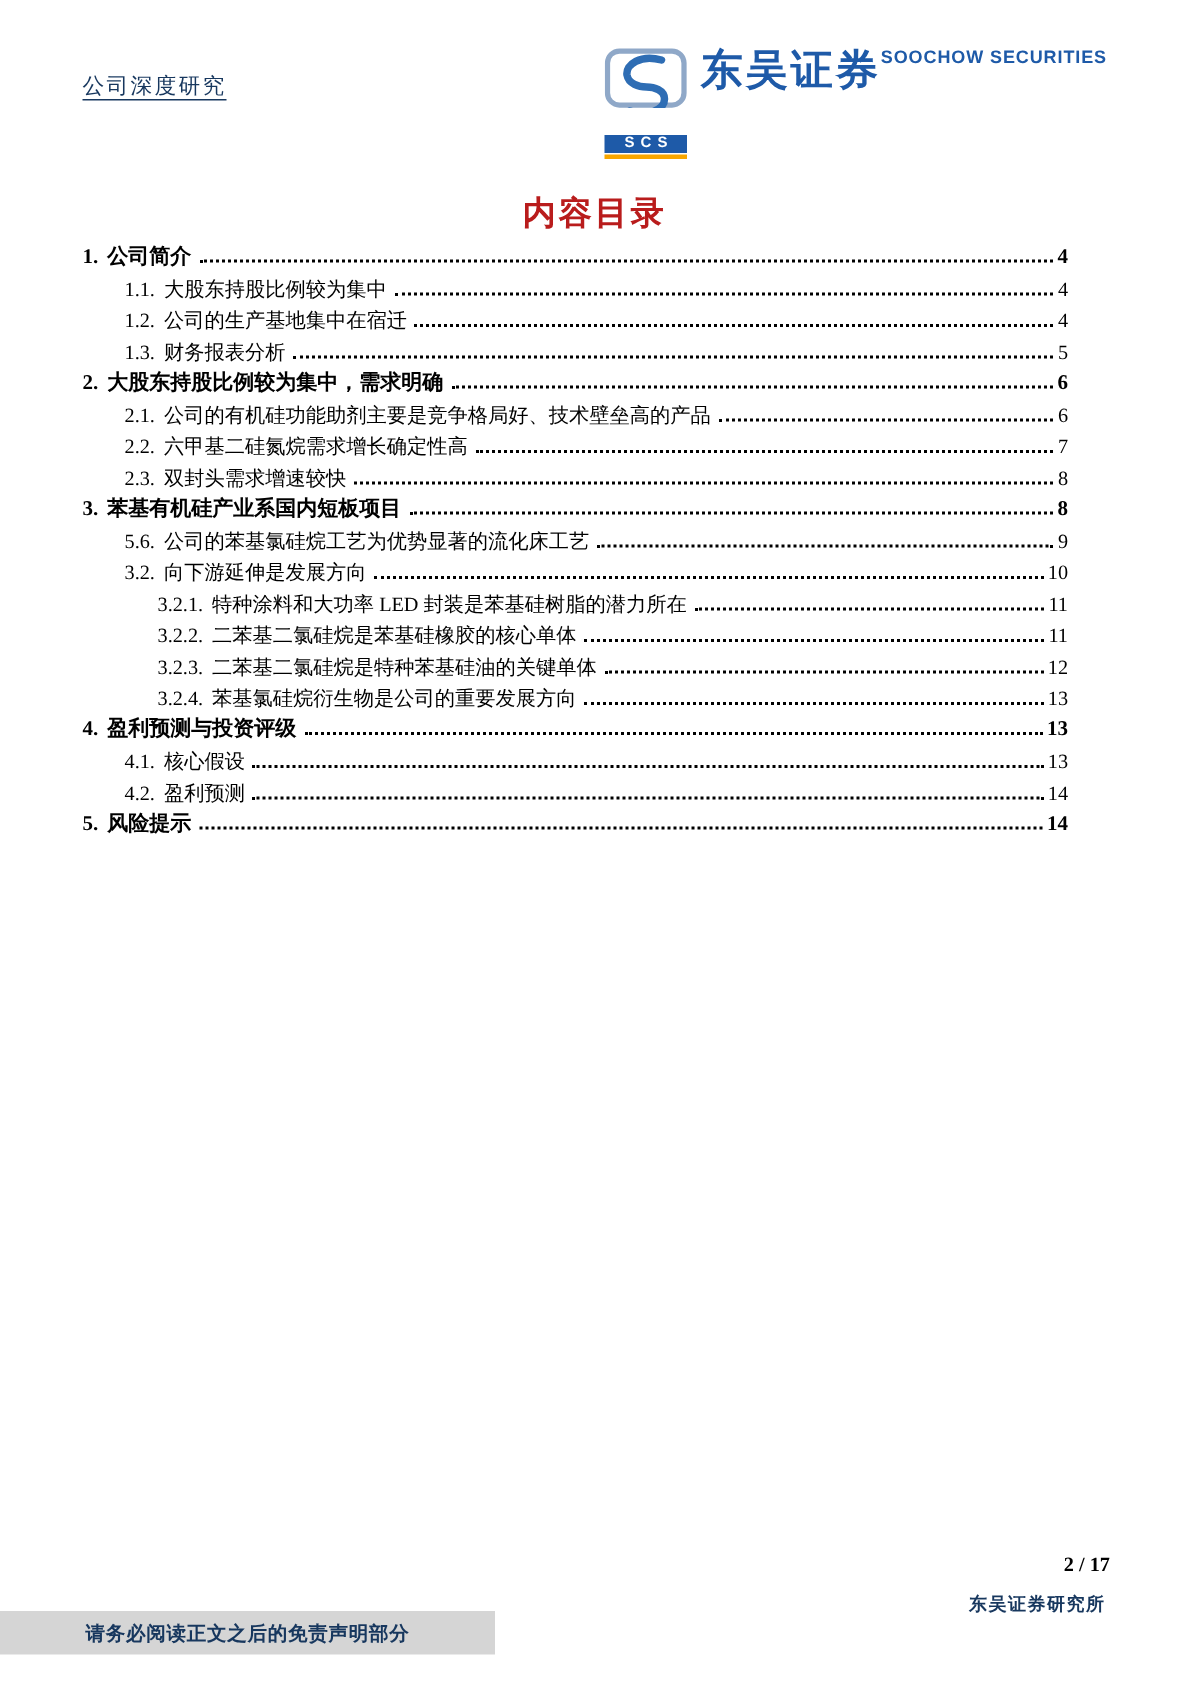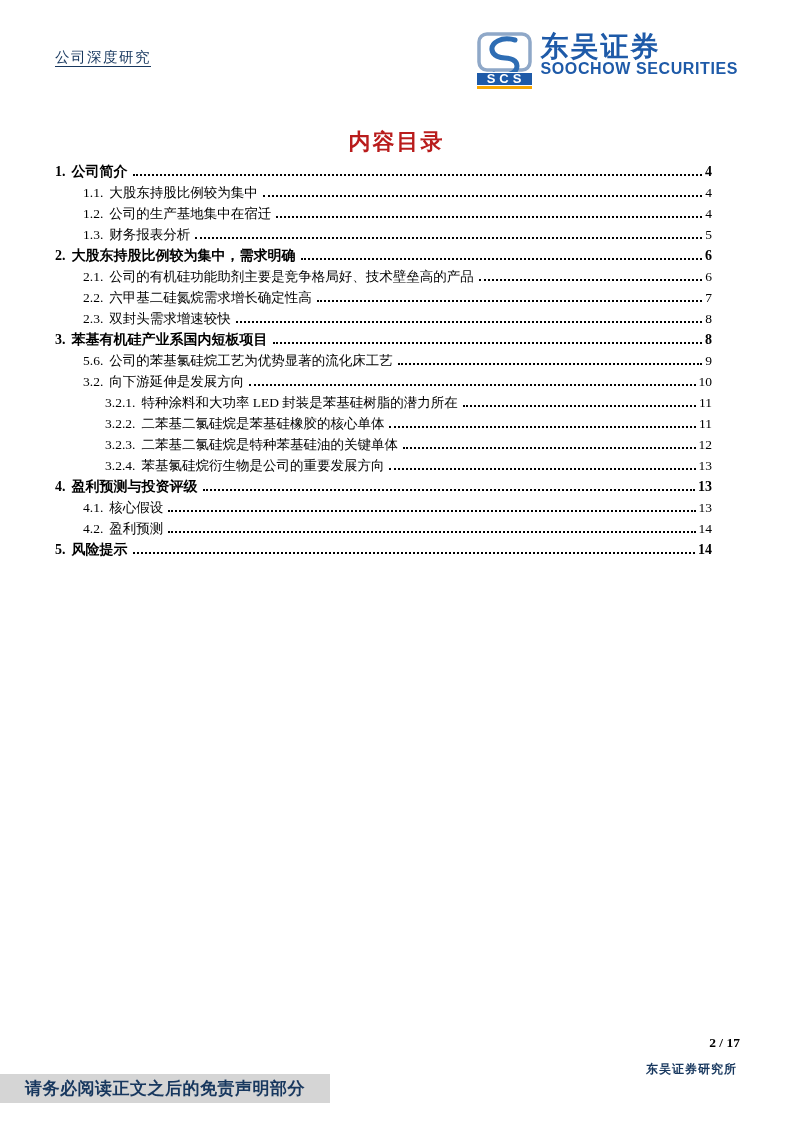--- a/index.html
+++ b/index.html
@@ -32,53 +32,53 @@
     align-items: flex-start;
     gap: 9px;
   }
   .logo-icon-col {
     display: flex;
     flex-direction: column;
     width: 55px;
   }
   .logo-icon-col svg { display: block; }
   .logo-scs {
-    margin-top: 1px;
+    margin-top: 18px;
     background: #1E5AA8;
     color: #ffffff;
     font-family: "Liberation Sans", sans-serif;
-    font-size: 13px;
+    font-size: 10px;
     font-weight: bold;
     letter-spacing: 4px;
     text-align: center;
     padding: 1px 0 1px 4px;
     line-height: 10px;
   }
   .logo-underline {
     height: 3px;
     background: #F7A600;
     margin-top: 1px;
   }
   .logo-text-col {
     display: flex;
-    flex-direction: column;
+    flex-direction: row;
     justify-content: flex-end;
   }
   .logo-cn {
     font-family: "Liberation Sans", sans-serif;
     font-size: 28px;
     line-height: 30px;
     font-weight: bold;
     color: #1E5AA8;
     letter-spacing: 2px;
     white-space: nowrap;
   }
   .logo-en {
     font-family: "Liberation Sans", sans-serif;
-    font-size: 16px;
+    font-size: 12px;
     line-height: 13px;
     font-weight: bold;
     color: #1E5AA8;
     letter-spacing: 0.6px;
     white-space: nowrap;
   }
 
   
   .toc-title {
     position: absolute;
@@ -142,21 +142,21 @@
     left: 0;
     top: 1074px;
     width: 330px;
     height: 29px;
     background: #D5D5D5;
     display: flex;
     align-items: center;
     justify-content: center;
   }
   .footer-disclaimer {
-    font-size: 17px;
+    font-size: 13px;
     font-weight: bold;
     color: #17375E;
     letter-spacing: 0.5px;
   }
 </style>
 </head>
 <body>
 
 <div class="page">
 

